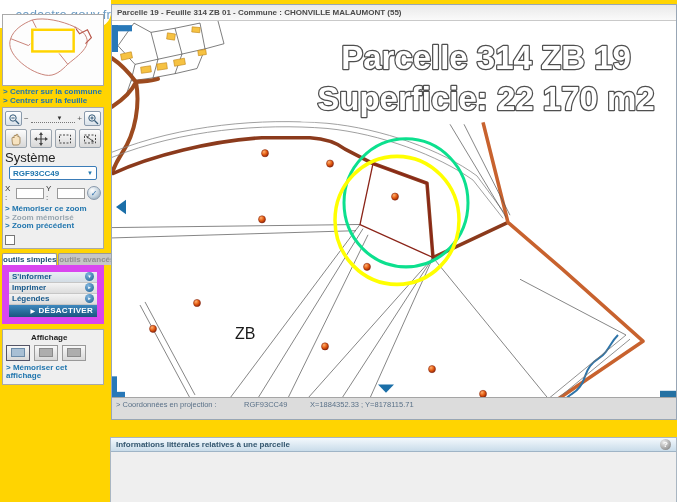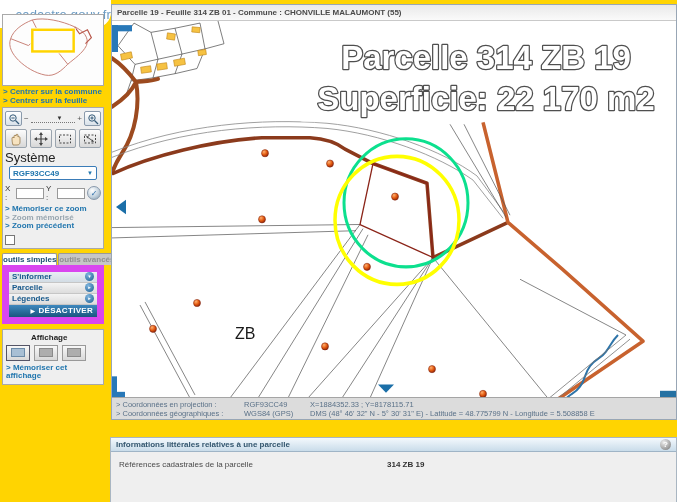--- a/index.html
+++ b/index.html
@@ -205,21 +205,21 @@
       <div class="tab active">outils simples</div>
       <div class="tab inactive">outils avancés</div>
     </div>
 
     <div class="toolpanel">
       <div class="trow first">
         <span class="trow-label">S'informer</span>
         <span class="tcircle">▾</span>
       </div>
       <div class="trow">
-        <span class="trow-label">Parcelle</span>
+        <span class="trow-label">Imprimer</span>
         <span class="tcircle">▸</span>
       </div>
       <div class="trow">
         <span class="trow-label">Légendes</span>
         <span class="tcircle">▸</span>
       </div>
       <div class="desactiver">
         <span class="desarrow">▶</span>
         <span>DÉSACTIVER</span>
       </div>
@@ -350,35 +350,26 @@
         <text class="overlay-text" x="374" y="86" text-anchor="middle" font-size="33" font-weight="bold" font-family="Liberation Sans, DejaVu Sans, sans-serif" fill="#fff" stroke="#4F4F4F" stroke-width="2.5" stroke-linejoin="round">Superficie: 22 170 m2</text>
       </g>
     </svg>
 
     <div class="coordbar">
       <div class="crow">
         <span class="c1">&gt; Coordonnées en projection :</span>
         <span class="c2">RGF93CC49</span>
         <span class="c3">X=1884352.33 ; Y=8178115.71</span>
       </div>
-      <div class="crow">
-        <span class="c1">&gt; Coordonnées géographiques :</span>
-        <span class="c2">WGS84 (GPS)</span>
-        <span class="c3">DMS (48° 46' 32" N - 5° 30' 31" E) - Latitude = 48.775799 N - Longitude = 5.508858 E</span>
-      </div>
     </div>
 
   </div>
 
   <div class="infopanel">
     <div class="infohead">
       <span class="infotitle">Informations littérales relatives à une parcelle</span>
       <span class="helpicon">?</span>
     </div>
     <div class="infobody">
-      <div class="irow">
-        <span class="ilabel">Références cadastrales de la parcelle</span>
-        <span class="ivalue">314 ZB 19</span>
-      </div>
     </div>
   </div>
 
 </div>
 
 </body></html>

